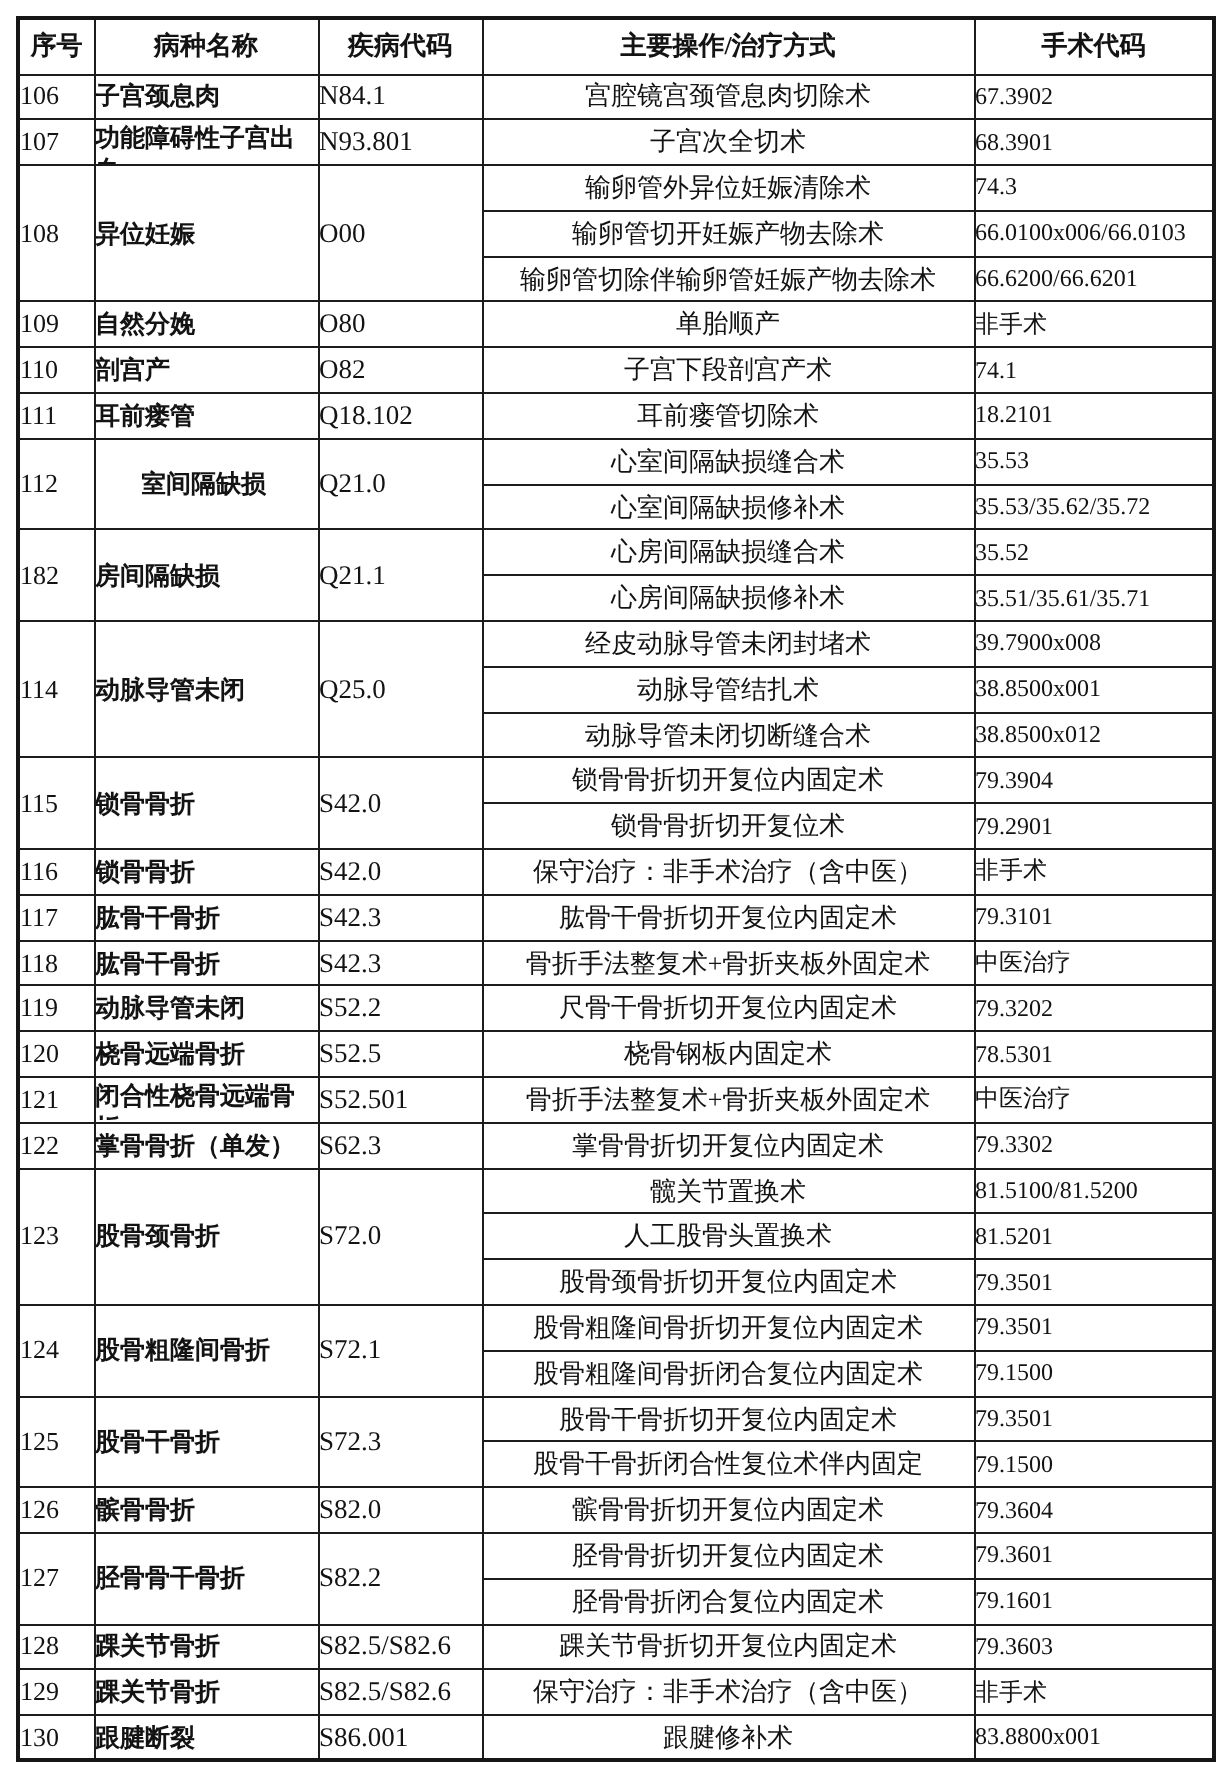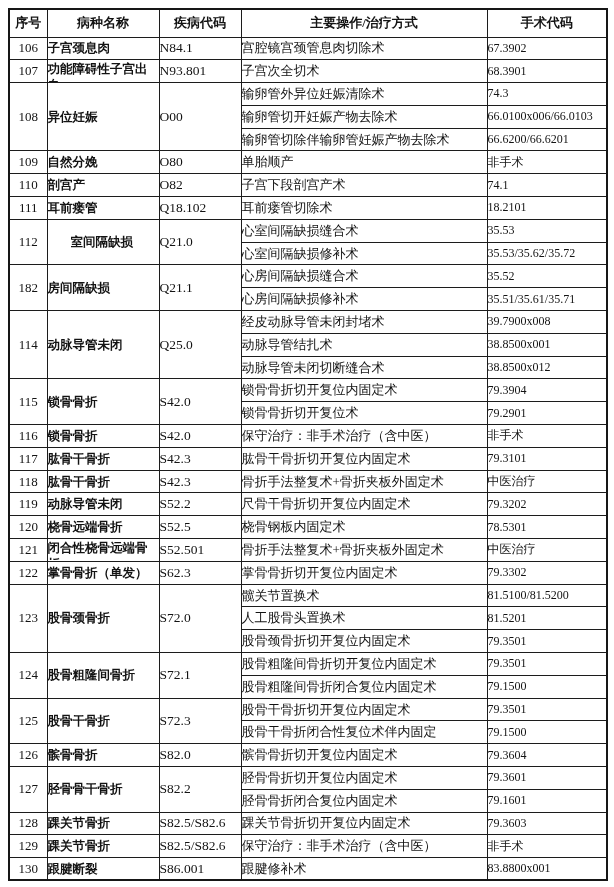--- a/index.html
+++ b/index.html
@@ -37,37 +37,36 @@
     text-align: center;
     line-height: 14px;
     vertical-align: middle;
   }
   th.th-seq {
     word-break: break-all;
     padding: 0 11px;
   }
   td { font-size: 13px; vertical-align: middle; }
   td.c-no {
-    text-align: center;
     font-size: 13px;
   }
   td.c-name {
     text-align: left;
     padding-left: 5px;
     padding-right: 2px;
     font-size: 12.5px;
   }
   td.c-code {
     text-align: left;
     padding-left: 5px;
     font-size: 13.5px;
     margin-top: 21px;
   }
   td.c-op {
-    text-align: left;
+    text-align: center;
     padding-left: 6px;
     padding-right: 2px;
     font-size: 13px;
   }
   td.c-surg {
     text-align: left;
     padding-left: 6px;
     font-size: 12px;
   }
   .clipbox {

